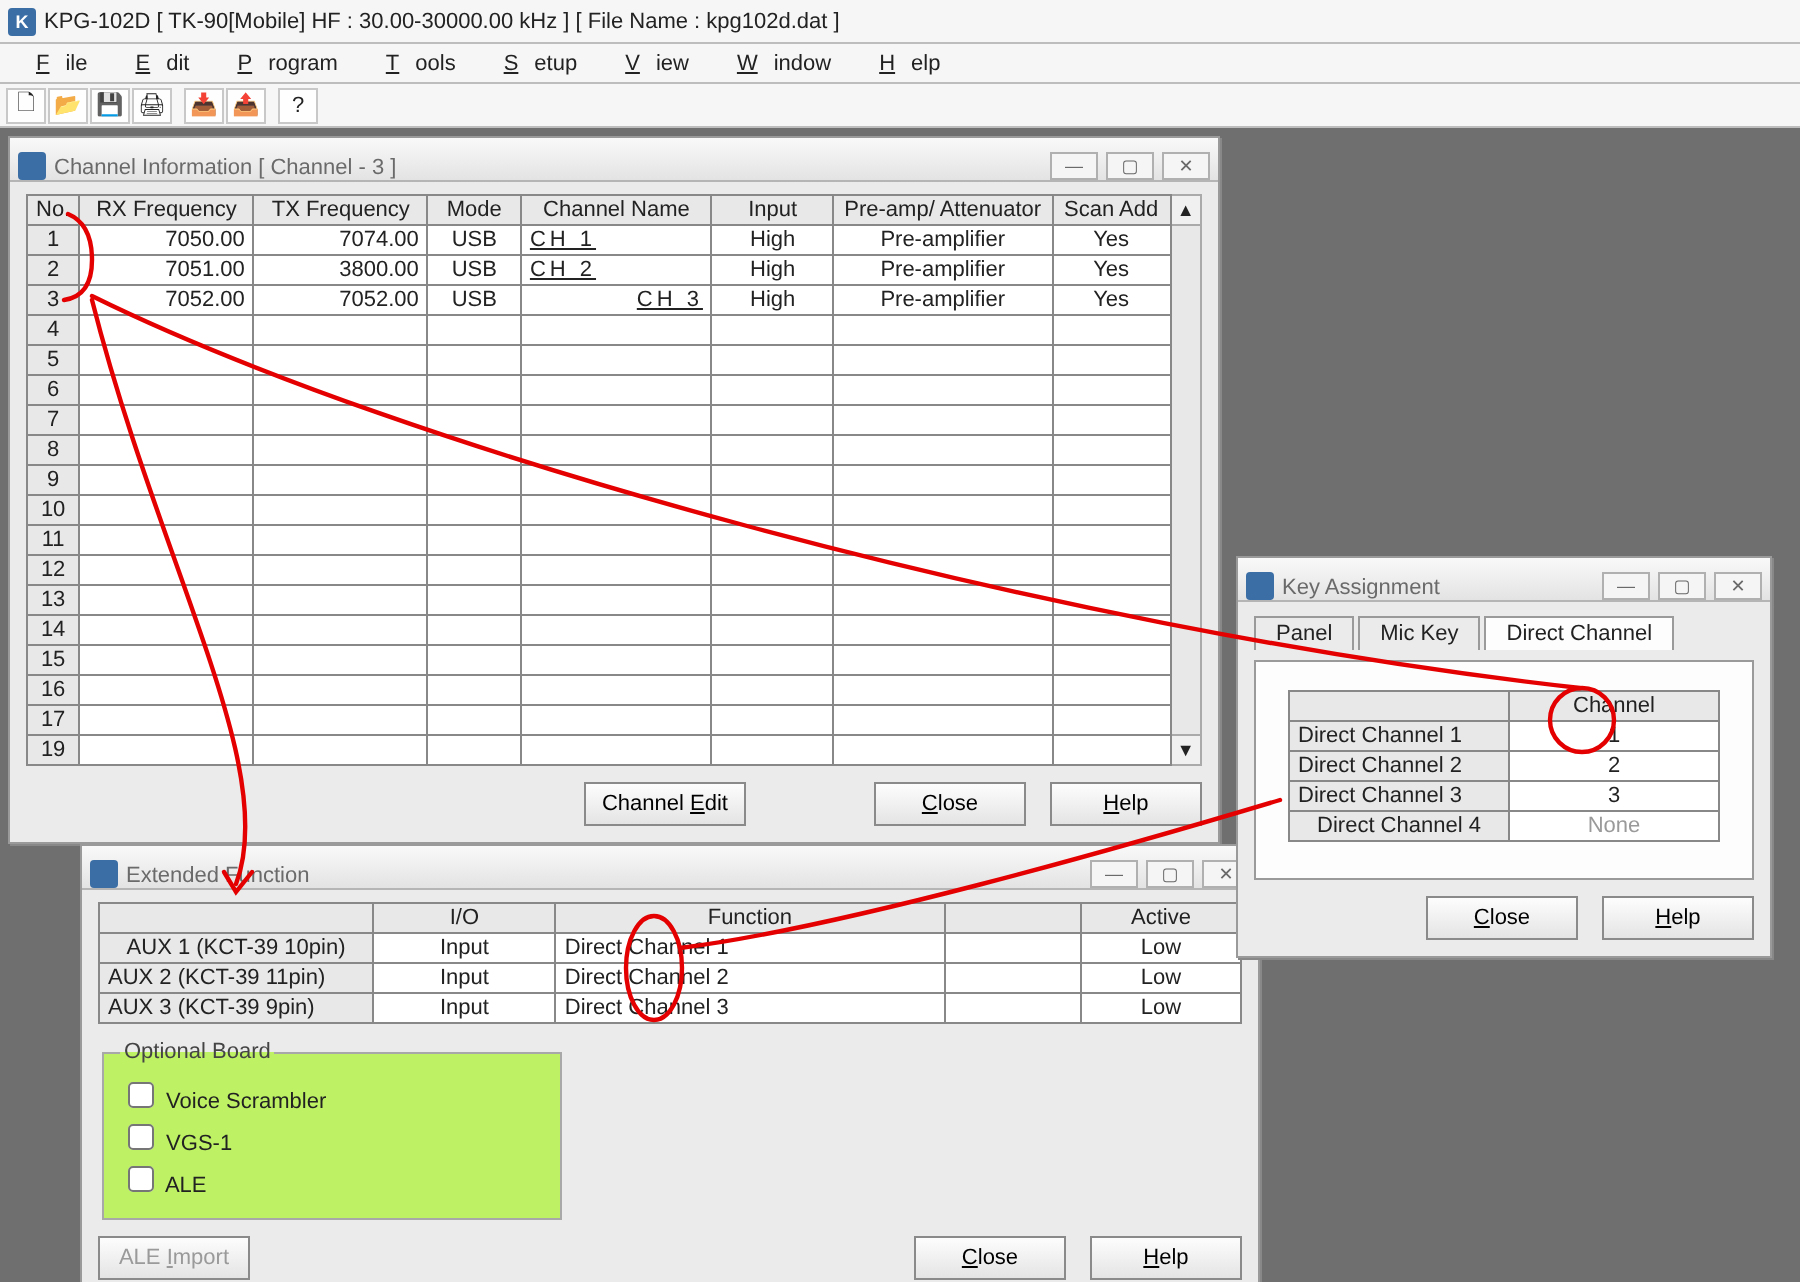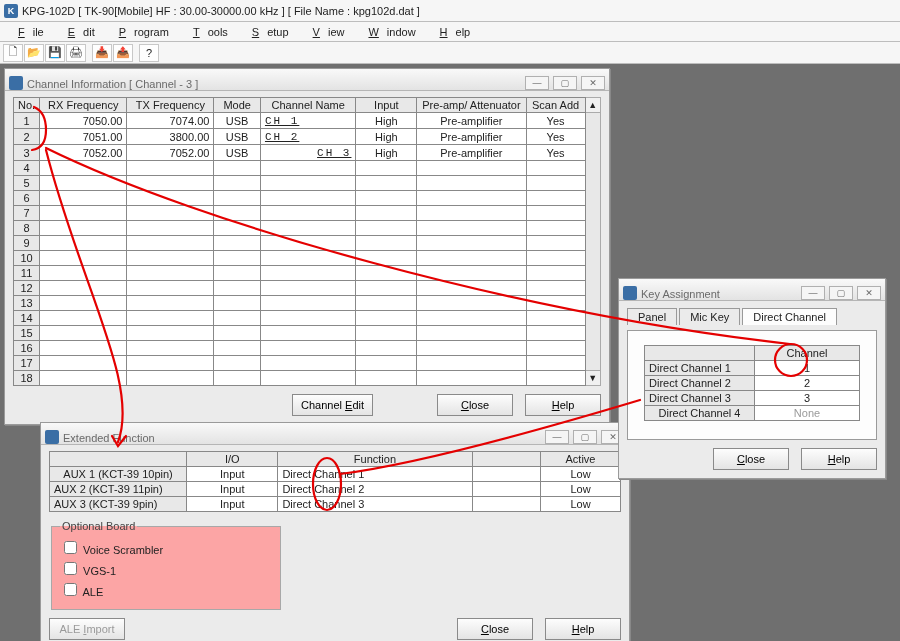--- a/index.html
+++ b/index.html
@@ -93,21 +93,21 @@
     text-align:center;
     height:15px;
     white-space:nowrap;
     overflow:hidden;
   }
   table.grid th {
     background:#e8e8e8;
     font-weight:normal;
   }
   table.grid td.rowhead { background:#e8e8e8; width:26px; }
-  .chname-decor { text-decoration: underline; letter-spacing:2px;font-family:Liberation Mono, monospace; }
+  .chname-decor { text-decoration: underline; letter-spacing:2px; }
   .vscroll {
     width:16px;background:#e8e8e8;border:1px solid #aaa;border-left:none;
     display:flex;flex-direction:column;justify-content:space-between;align-items:center;
     font-size:9px;
   }
   .vscroll .arrow{ width:100%;height:15px;display:flex;align-items:center;justify-content:center;cursor:pointer;background:#f0f0f0;border-bottom:1px solid #aaa;}
   .vscroll .arrow.bot{border-top:1px solid #aaa;border-bottom:none;}
   
   .winbtn {
     min-width:76px;height:22px;
@@ -118,21 +118,21 @@
     cursor:pointer;
   }
   .winbtn[disabled]{ color:#9a9a9a; cursor:default; }
   .btnrow { display:flex;justify-content:flex-end;gap:12px;margin-top:8px; }
   
   fieldset.opt {
     border:1px solid #a8a8a8;
     padding:4px 8px 8px 8px;
     margin-top:8px;
     width:230px;
-    background:#fca5a5;
+    background:#bef264;
   }
   fieldset.opt legend{ font-size:11px;color:#444;padding:0 2px; }
   fieldset.opt label{ display:block;margin:2px 0; }
   
   .tabs { display:flex;gap:0;margin-bottom:6px;align-items:flex-end; }
   .tabs .tab {
     border:1px solid #9a9a9a;border-bottom:none;
     padding:2px 10px;background:#ebebeb;cursor:pointer;
     position:relative;top:1px;font-size:11px;
     margin-right:2px;
@@ -365,21 +365,21 @@
                 <td class="rowhead">17</td>
                 <td></td>
                 <td></td>
                 <td></td>
                 <td></td>
                 <td></td>
                 <td></td>
                 <td></td>
               </tr>
               <tr>
-                <td class="rowhead">18</td>
+                <td class="rowhead">19</td>
                 <td></td>
                 <td></td>
                 <td></td>
                 <td></td>
                 <td></td>
                 <td></td>
                 <td></td>
               </tr>
             </tbody>
           </table>

